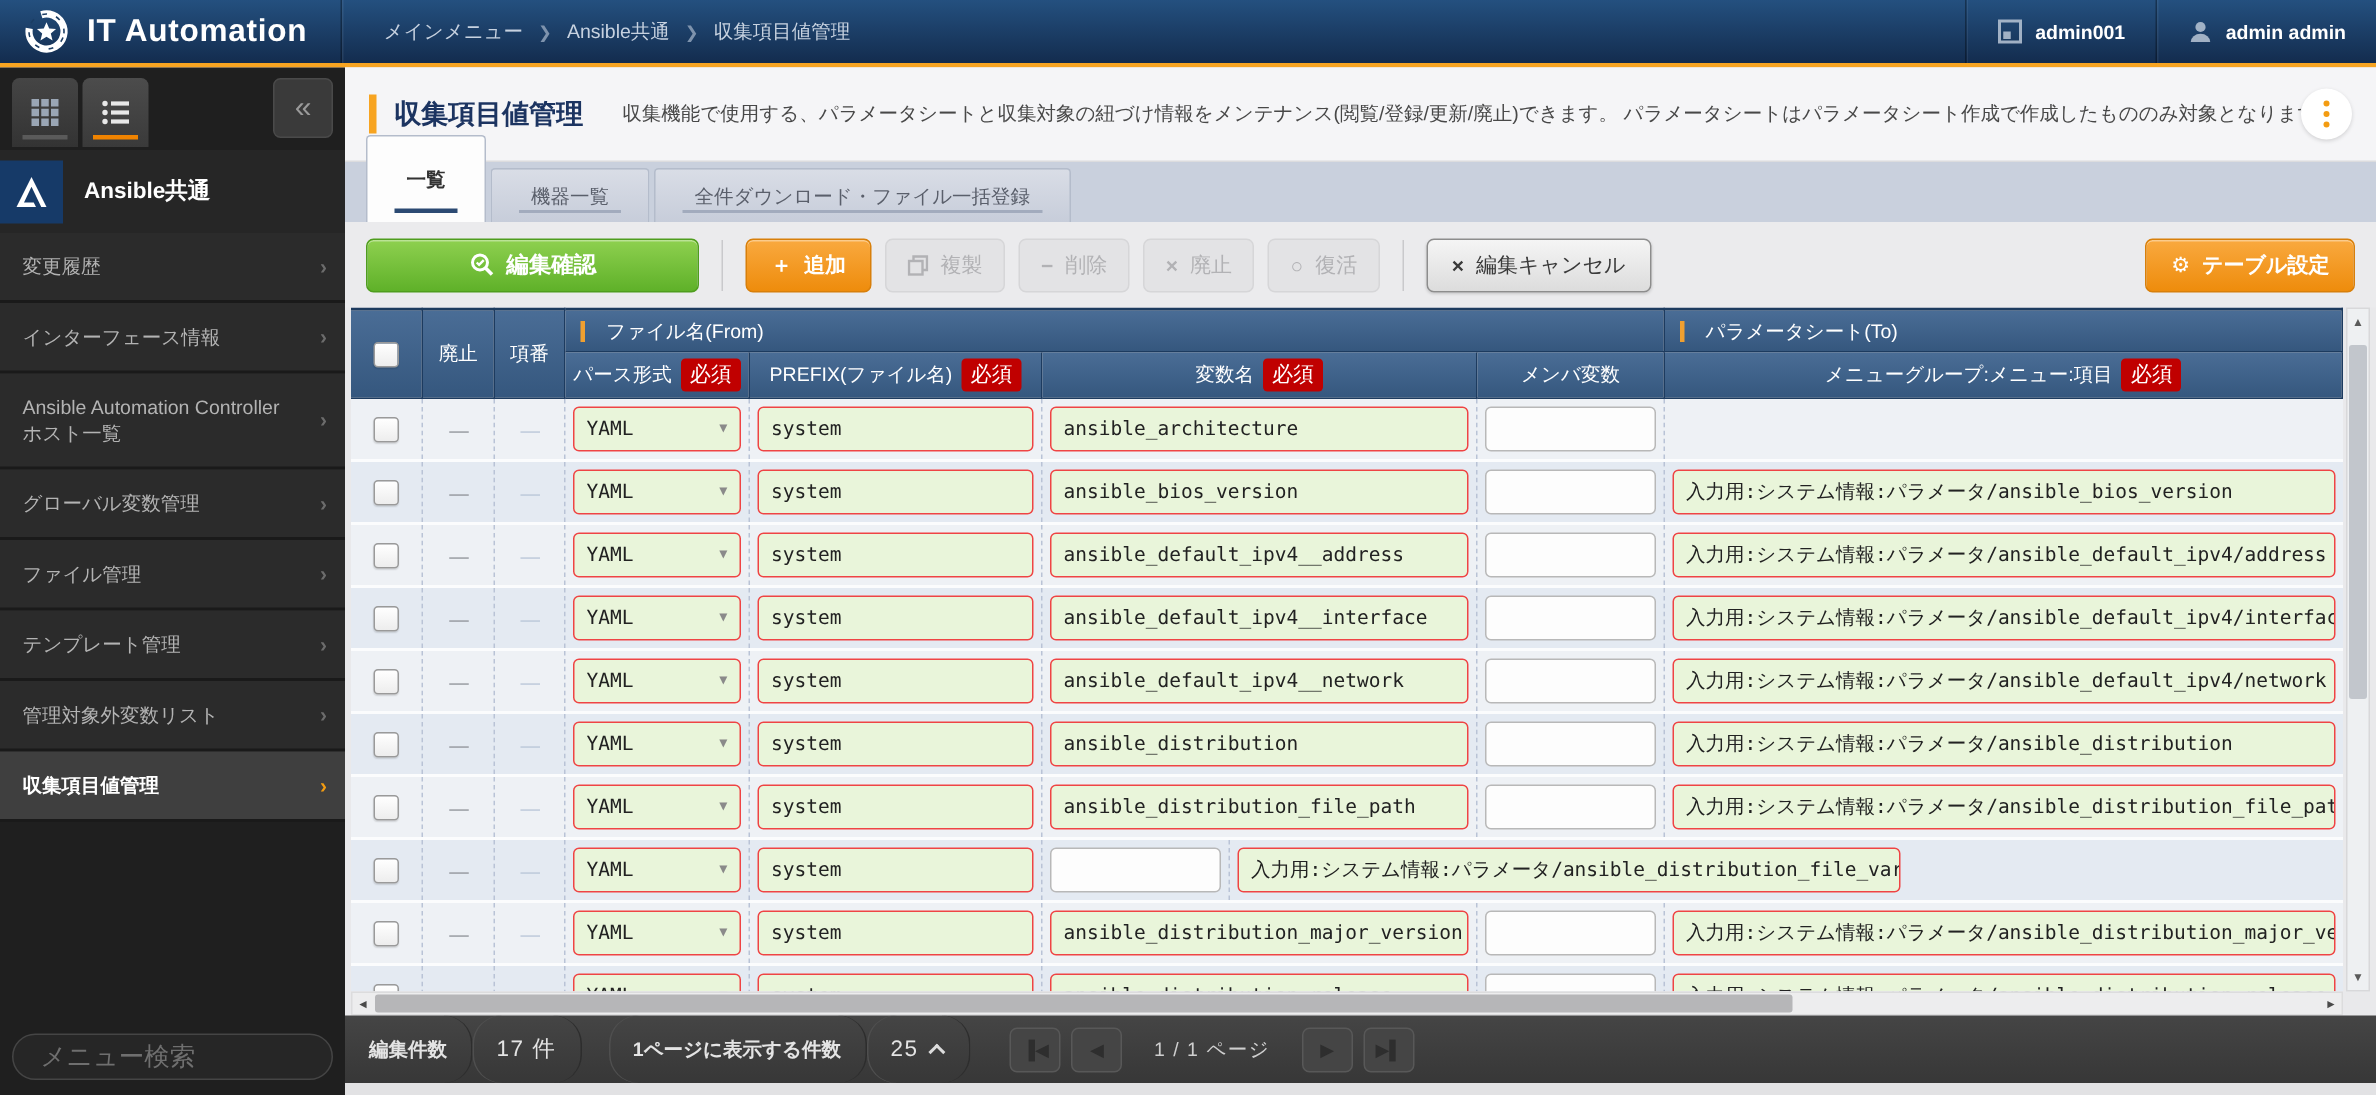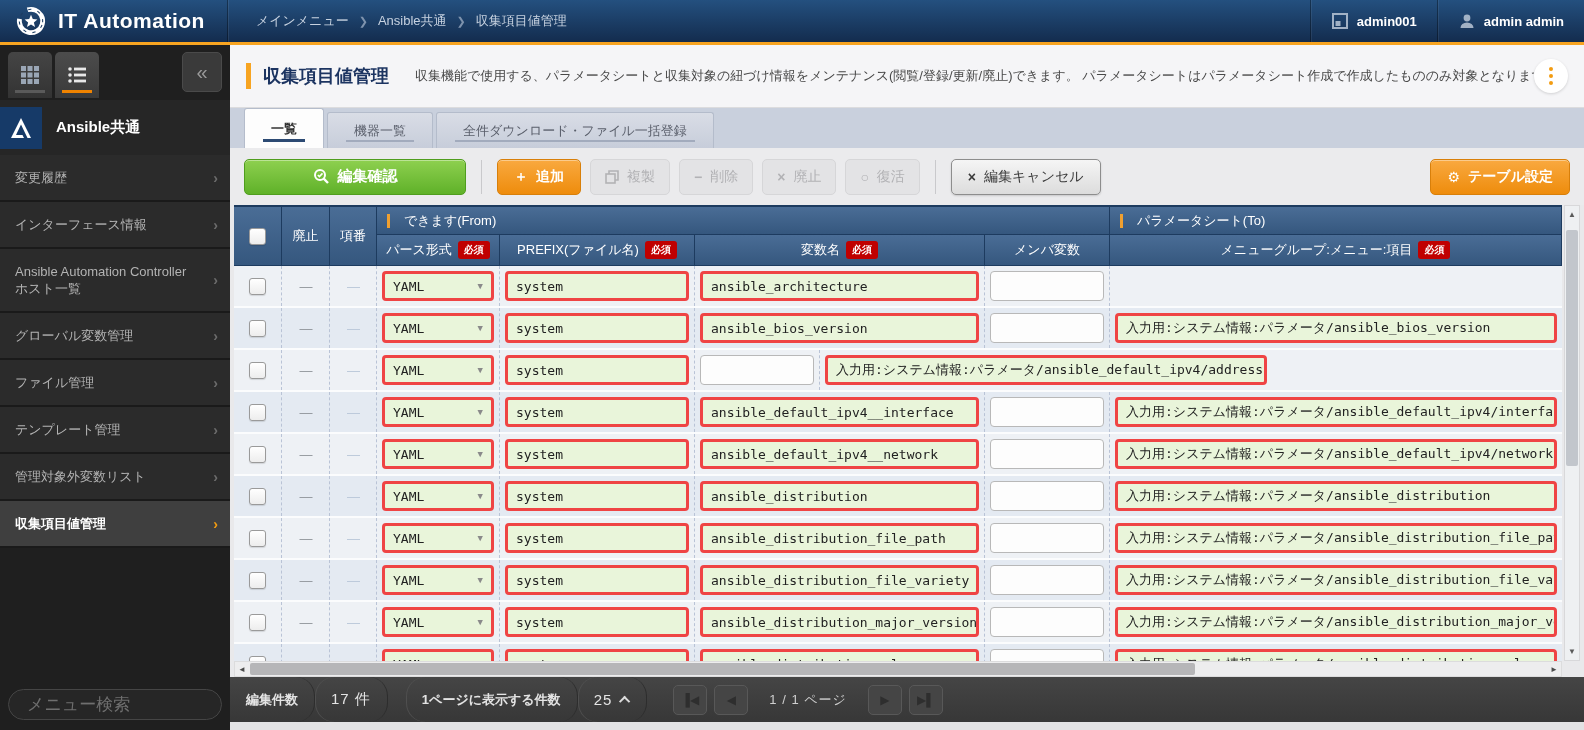--- a/index.html
+++ b/index.html
@@ -61,21 +61,21 @@
     box-shadow:0 1px 3px rgba(0,0,0,.15); display:flex; flex-direction:column; align-items:center;
     justify-content:center; gap:3px; cursor:pointer; }
   .kebab i { width:4px; height:4px; border-radius:50%; background:#f39c12; }
 
   .tabstrip { position:absolute; left:0; top:63px; width:1354px; height:40px; background:#c9d0dd;
     display:flex; align-items:flex-end; padding-left:14px; gap:3px; }
   .tab { position:relative; height:36px; padding:0 26px; display:flex; align-items:center;
     background:linear-gradient(#d9dde6,#c7cdda); border:1px solid #b4bccb; border-bottom:none;
     border-radius:3px 3px 0 0; color:#5a5f6b; cursor:pointer; }
   .tab .tline { position:absolute; bottom:6px; left:18px; right:18px; height:2px; background:#a2abbd; }
-  .tab.active { background:#fdfdfd; color:#333; font-weight:bold; height:40px; }
+  .tab.active { background:#fdfdfd; color:#333; font-weight:bold; height:58px; }
   .tab.active .tline { background:#2c4a73; height:3px; }
 
   .toolbar { position:absolute; left:0; top:103px; width:1354px; height:57px; background:#ebebed;
     display:flex; align-items:center; padding:0 14px; gap:9px; }
   .btn { display:flex; align-items:center; justify-content:center; gap:8px; height:36px;
     border-radius:5px; font-size:14px; cursor:pointer; white-space:nowrap; }
   .btn-green { width:222px; background:linear-gradient(#8ed04f,#5fb129); border:1px solid #4f9d1e;
     color:#fff; font-weight:bold; font-size:15px; box-shadow:inset 0 1px 0 rgba(255,255,255,.4); }
   .btn-orange { padding:0 16px; background:linear-gradient(#f9a93f,#ee8c0c); border:1px solid #d87f0a;
     color:#fff; font-weight:bold; box-shadow:inset 0 1px 0 rgba(255,255,255,.4); }
@@ -92,38 +92,38 @@
   .thead .hrow-wrap { display:flex; }
   .hleft { display:flex; }
   .hcell { background:linear-gradient(#4a6d96,#35577e); border-right:1px solid #1d3b5f;
     border-bottom:1px solid #1d3b5f; border-top:2px solid #1d3b5f; display:flex; align-items:center;
     justify-content:center; gap:6px; }
   .hspan2 { height:61px; }
   .hright { display:flex; flex-direction:column; }
   .hgroup { height:30px; justify-content:flex-start; padding-left:10px; border-top:2px solid #1d3b5f; }
   .hgroup .gbar { width:3px; height:14px; background:#f0a030; margin-right:8px; }
   .hsub { height:31px; border-top:none; }
-  .req { background:#c00000; color:#fff; font-size:10px; padding:2px 6px; border-radius:3px; font-weight:bold; }
+  .req { background:#c00000; color:#fff; font-size:14px; padding:2px 6px; border-radius:3px; font-weight:normal; }
   .w-check{width:48px;} .w-dis{width:48px;} .w-num{width:47px;} .w-parse{width:123px;}
   .w-prefix{width:195px;} .w-var{width:290px;} .w-member{width:125px;} .w-to{width:452px;}
   .w-fromgrp{width:733px;} .w-togrp{width:452px;}
 
   .tbody { height:395px; overflow:hidden; }
   .trow { display:flex; height:42px; align-items:center; background:#eef1f5; border-bottom:2px solid #fbfcfd; }
   .trow.even { background:#e4eaf2; }
   .tcell { height:100%; display:flex; align-items:center; justify-content:center;
     border-right:1px dashed #b9c3d6; }
   .checkbox { width:17px; height:17px; background:linear-gradient(#fff,#ededed); border:1px solid #9a9a9a;
     border-radius:3px; box-shadow:0 1px 1px rgba(0,0,0,.12); cursor:pointer; }
   .dash1 { color:#8f9399; letter-spacing:-1px; }
   .dash2 { color:#b9c6d8; letter-spacing:-1px; }
   .field { height:30px; border-radius:4px; display:flex; align-items:center; padding:0 8px;
     font-family:"DejaVu Sans Mono","Liberation Mono",monospace; font-size:13px; color:#222;
     overflow:hidden; white-space:nowrap; width:100%; margin:0 5px; }
-  .f-green { background:#e9f5da; border:3px solid #ef4444; }
+  .f-green { background:#e9f5da; border:1px solid #ef4444; }
   .f-white { background:#fdfdfd; border:1px solid #b8b8b8; }
   .f-select { justify-content:space-between; cursor:pointer; }
   .caret { color:#8a8a8a; font-size:9px; }
 
   
   .hscroll { position:absolute; left:4px; top:616px; width:1328px; height:16px; background:#ededee;
     border:1px solid #dcdcdd; display:flex; align-items:center; }
   .hs-arrow { width:14px; text-align:center; font-size:8px; color:#4a4a4a; cursor:pointer; }
   .hs-thumb { position:absolute; left:15px; width:945px; height:12px; top:1px; background:#b6b6b8;
     border-radius:2px; cursor:pointer; }
@@ -354,21 +354,21 @@
           <div class="hcell hspan2 w-check">
             <div class="checkbox"></div>
           </div>
           <div class="hcell hspan2 w-dis">廃止</div>
           <div class="hcell hspan2 w-num">項番</div>
         </div>
         <div class="hright">
           <div style="display:flex;">
             <div class="hcell hgroup w-fromgrp">
               <span class="gbar"></span>
-              <span>できます(From)</span>
+              <span>ファイル名(From)</span>
             </div>
             <div class="hcell hgroup w-togrp">
               <span class="gbar"></span>
               <span>パラメータシート(To)</span>
             </div>
           </div>
           <div style="display:flex;">
             <div class="hcell hsub w-parse">
               <span>パース形式</span>
               <span class="req">必須</span>
@@ -460,20 +460,23 @@
           </div>
           <div class="tcell w-parse">
             <div class="field f-green f-select">
               <span>YAML</span>
               <span class="caret">▼</span>
             </div>
           </div>
           <div class="tcell w-prefix">
             <div class="field f-green">system</div>
           </div>
+          <div class="tcell w-var">
+            <div class="field f-green">ansible_default_ipv4__address</div>
+          </div>
           <div class="tcell w-member">
             <div class="field f-white"></div>
           </div>
           <div class="tcell w-to" style="border-right:none;">
             <div class="field f-green">入力用:システム情報:パラメータ/ansible_default_ipv4/address</div>
           </div>
         </div>
         <div class="trow even">
           <div class="tcell w-check">
             <div class="checkbox"></div>
@@ -601,23 +604,20 @@
             <span class="dash2">—</span>
           </div>
           <div class="tcell w-parse">
             <div class="field f-green f-select">
               <span>YAML</span>
               <span class="caret">▼</span>
             </div>
           </div>
           <div class="tcell w-prefix">
             <div class="field f-green">system</div>
-          </div>
-          <div class="tcell w-var">
-            <div class="field f-green">ansible_distribution_file_variety</div>
           </div>
           <div class="tcell w-member">
             <div class="field f-white"></div>
           </div>
           <div class="tcell w-to" style="border-right:none;">
             <div class="field f-green">入力用:システム情報:パラメータ/ansible_distribution_file_variety</div>
           </div>
         </div>
         <div class="trow">
           <div class="tcell w-check">

